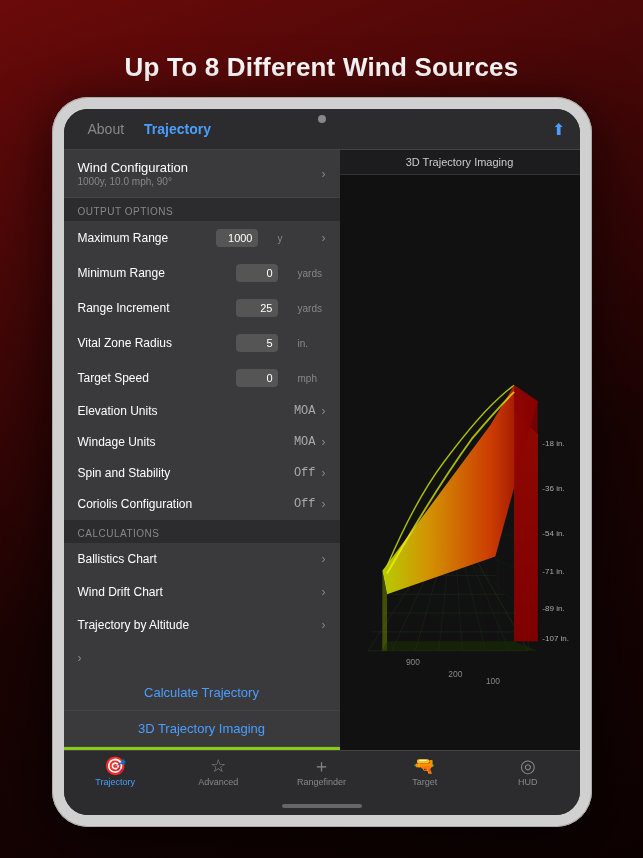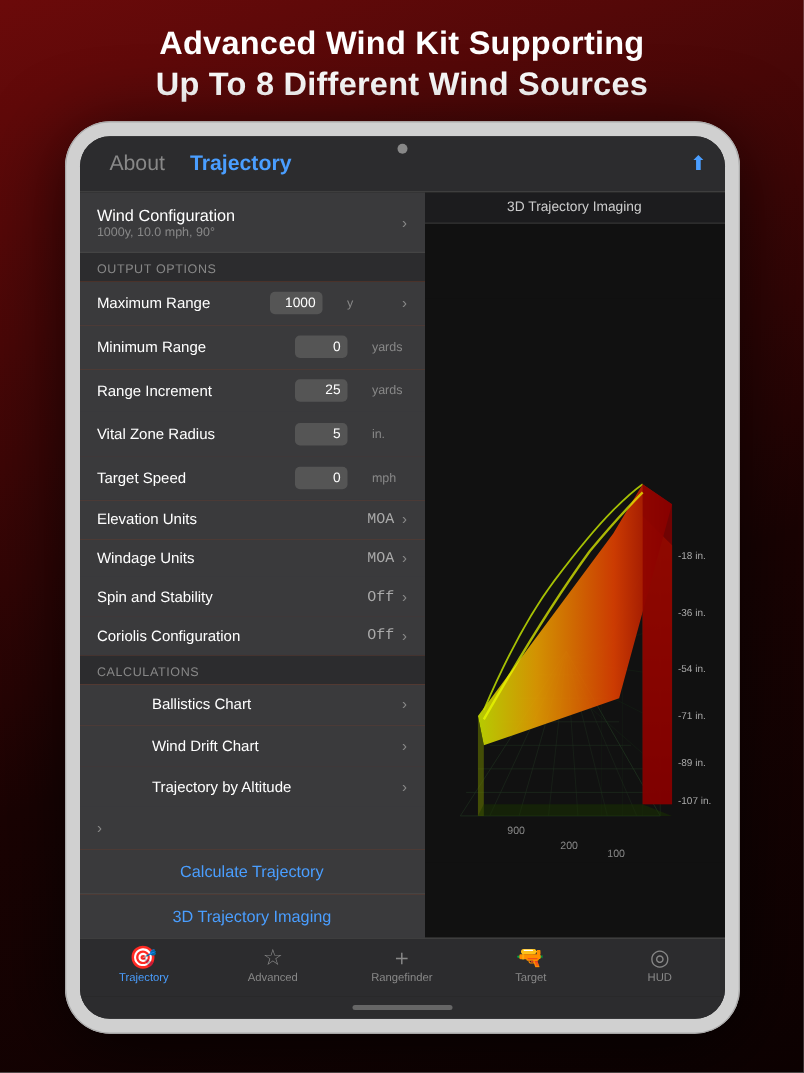--- a/index.html
+++ b/index.html
@@ -62,21 +62,21 @@
     .nav-bar {
       background: #2c2c2e;
       display: flex;
       align-items: center;
       padding: 8px 14px;
       border-bottom: 1px solid #444;
       flex-shrink: 0;
     }
 
     .nav-tab {
-      font-size: 17px;
+      font-size: 14px;
       color: #888;
       padding: 4px 10px;
       border-radius: 6px;
     }
 
     .nav-tab.active {
       color: #4a9eff;
       font-weight: 600;
     }
 
@@ -89,21 +89,21 @@
     
     .content-area {
       display: flex;
       flex: 1;
       overflow: hidden;
     }
 
     
     .left-panel {
       width: 276px;
-      background: #c2410c;
+      background: #84cc16;
       overflow-y: auto;
       flex-shrink: 0;
     }
 
     .left-panel::-webkit-scrollbar { display: none; }
 
     .section-cell {
       border-bottom: 1px solid #444;
       padding: 10px 14px;
       display: flex;
@@ -196,21 +196,20 @@
       padding: 9px 14px;
       display: flex;
       align-items: center;
       background: #3a3a3c;
     }
 
     .calc-row-label {
       font-size: 12px;
       color: #fff;
       flex: 1;
-      margin-left: 44px;
     }
 
     .action-button {
       padding: 10px 14px;
       text-align: center;
       font-size: 13px;
       color: #4a9eff;
       background: #3a3a3c;
       border-bottom: 1px solid #444;
       cursor: pointer;
@@ -289,21 +288,21 @@
       width: 80px;
       height: 4px;
       background: #666;
       border-radius: 2px;
     }
   </style>
 </head>
 <body>
 
 <div class="header-text">
-  <span>Advanced Wind Kit Supporting</span><br>
+  <br>
   <span>Up To 8 Different Wind Sources</span>
 </div>
 
 <div class="device-wrapper">
   <div class="camera"></div>
   <div class="device-screen">
 
     <div class="nav-bar">
       <div class="nav-tab">About</div>
       <div class="nav-tab active">Trajectory</div>

